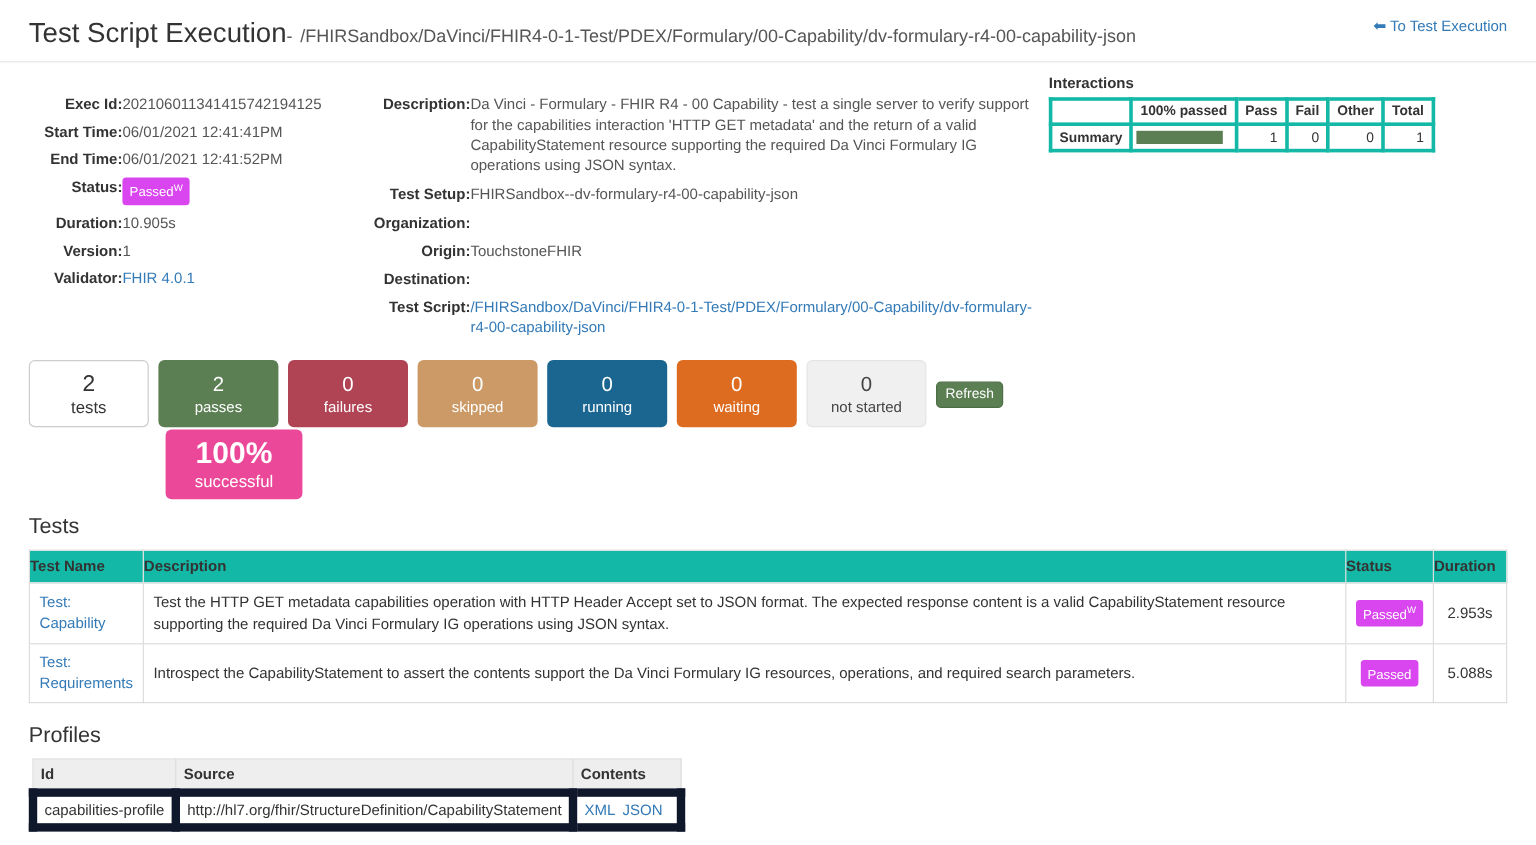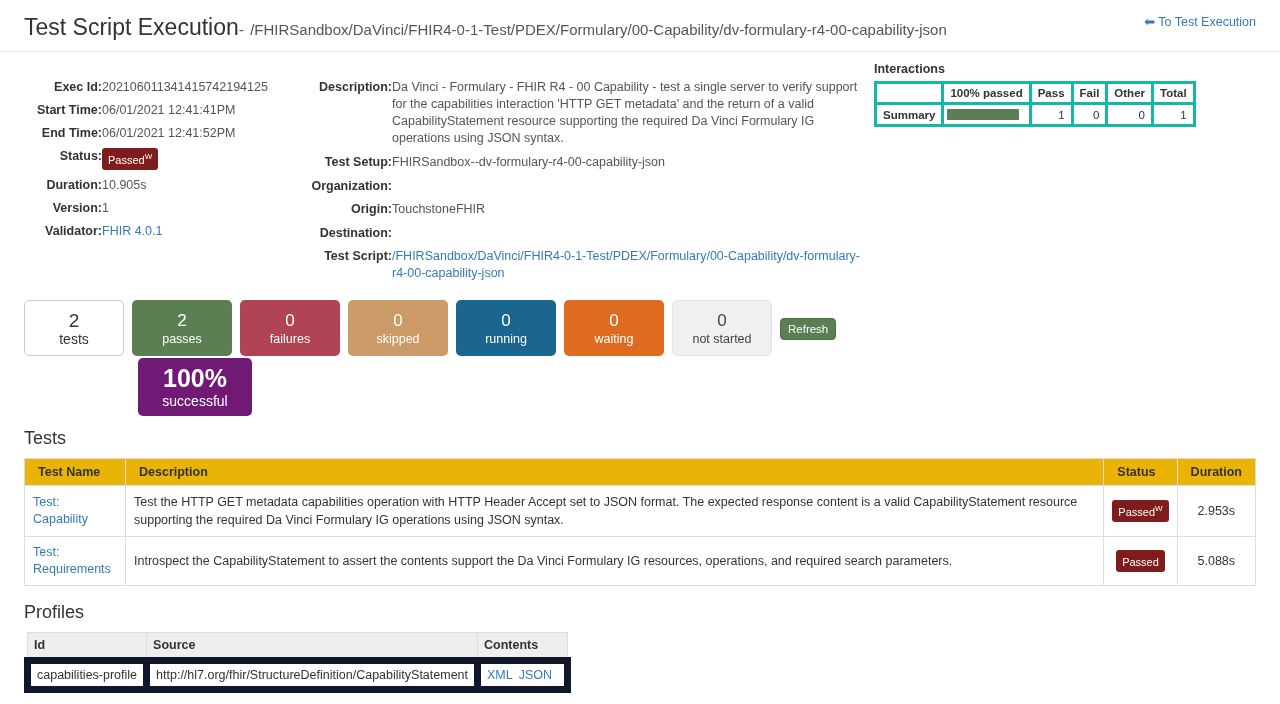--- a/index.html
+++ b/index.html
@@ -75,21 +75,21 @@
     white-space: nowrap;
     padding-right: 6px;
   }
   td.v { color: #555; }
   .col-desc td.k { width: 92px; }
   .col-desc td.v { line-height: 17px; }
   .col-exec td.k { width: 78px; }
 
   .badge-passed {
     display: inline-block;
-    background: #7f1d1d;
+    background: #d946ef;
     color: #ffffff;
     font-size: 11px;
     line-height: 12px;
     padding: 3px 6px 4px 6px;
     border-radius: 3px;
     font-weight: 400;
   }
   .badge-passed sup { font-size: 8px; vertical-align: super; }
 
   
@@ -169,21 +169,21 @@
     margin-top: 18px;
     cursor: pointer;
     font-family: "Liberation Sans", sans-serif;
   }
   .pct-box {
     position: absolute;
     left: 138px;
     top: 72px;
     width: 114px;
     height: 58px;
-    background: #701a75;
+    background: #ec4899;
     border-radius: 5px;
     color: #ffffff;
     display: flex;
     flex-direction: column;
     align-items: center;
     justify-content: center;
   }
   .pct-num { font-size: 25px; font-weight: bold; line-height: 28px; }
   .pct-lbl { font-size: 14px; line-height: 18px; }
 
@@ -196,25 +196,25 @@
     font-weight: 400;
     color: #333;
     margin: 16px 0 9px 0;
   }
   table.grid {
     border-collapse: collapse;
     width: 1232px;
     font-size: 12.5px;
   }
   table.grid th {
-    background: #eab308;
+    background: #14b8a6;
     border: 1px solid #dddddd;
     text-align: left;
     font-weight: bold;
-    padding: 6px 13px;
+    padding: 6px 0;
     color: #333;
     white-space: nowrap;
   }
   table.grid td {
     border: 1px solid #dddddd;
     padding: 7px 8px;
     vertical-align: middle;
     color: #333;
     line-height: 18px;
   }

